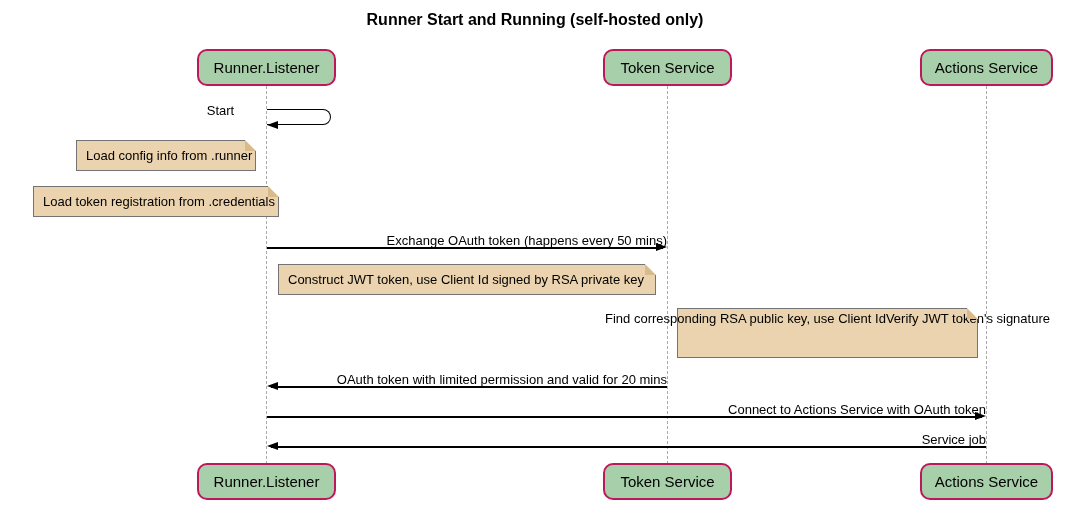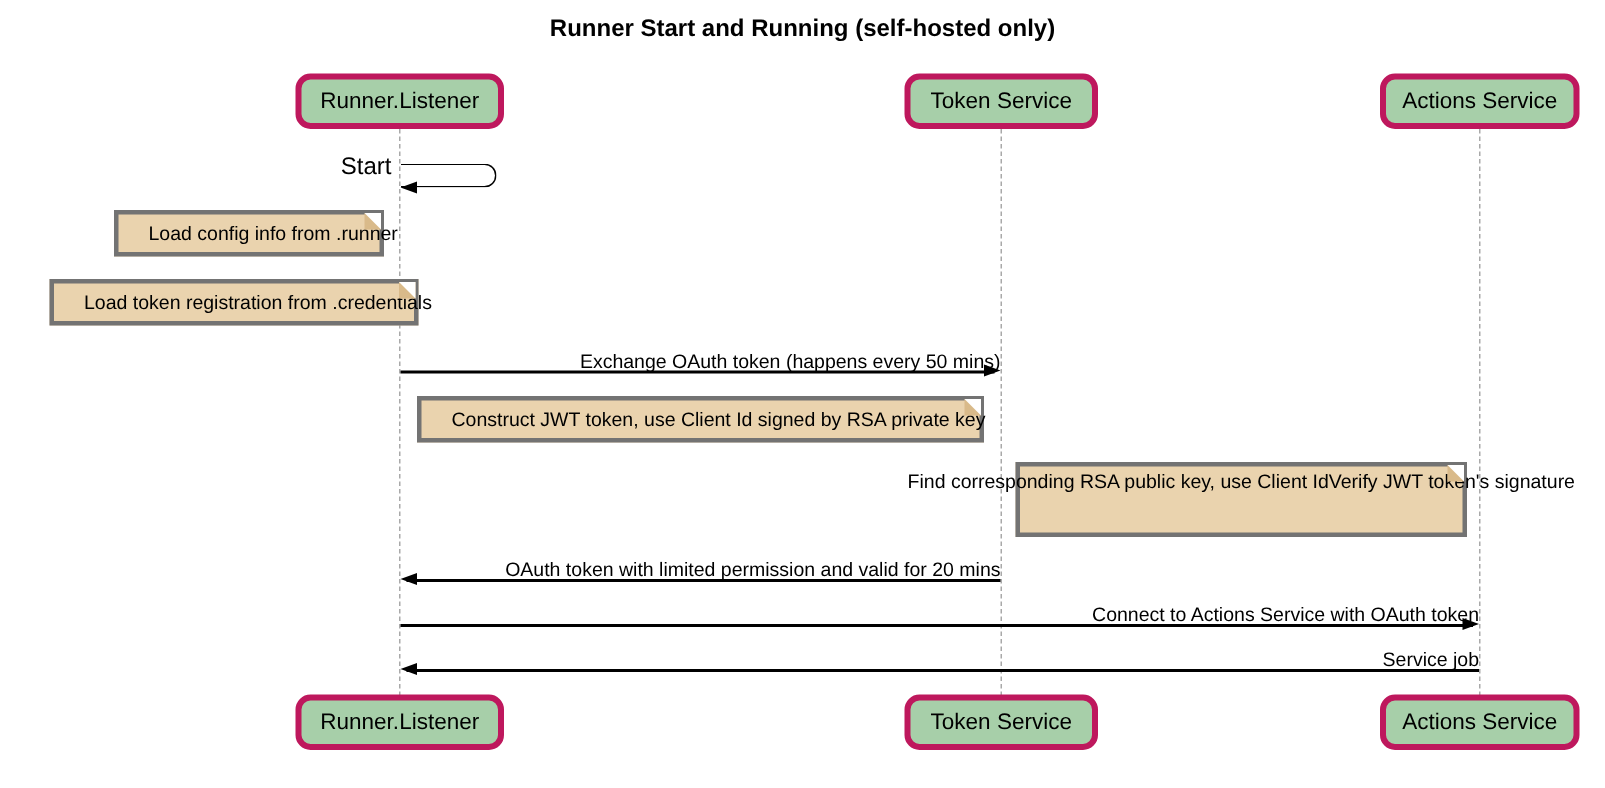--- a/index.html
+++ b/index.html
@@ -23,38 +23,38 @@
     position: absolute;
     top: 86px;
     height: 378px;
     width: 0;
     border-left: 1px dashed #a9a9a9;
   }
   .participant {
     position: absolute;
     height: 37px;
     background: #a7cfa9;
-    border: 4px solid #be185d;
+    border: 2px solid #be185d;
     border-radius: 10px;
     display: flex;
     align-items: center;
     justify-content: center;
     font-size: 15px;
     white-space: nowrap;
     box-sizing: border-box;
   }
   .note {
     position: absolute;
     background: #ead3ae;
-    border: 3px solid #737373;
+    border: 1px solid #737373;
     box-sizing: border-box;
     font-size: 13px;
     display: flex;
     align-items: center;
-    padding: 0 20px;
+    padding: 0 9px;
     white-space: nowrap;
   }
   .note::after {
     content: "";
     position: absolute;
     top: -1px; right: -1px;
     width: 0; height: 0;
     border-style: solid;
     border-width: 0 11px 11px 0;
     border-color: #ffffff #ffffff #d9ba8a #d9ba8a;
@@ -96,22 +96,22 @@
     width: 64px; height: 16px;
     border: 1.5px solid #000;
     border-left: none;
     border-radius: 0 10px 10px 0;
     box-sizing: border-box;
   }
   .selfloop-label {
     position: absolute;
     left: 180px; top: 103px;
     width: 81px;
-    text-align: right;
-    font-size: 16px;
+    text-align: center;
+    font-size: 13px;
     white-space: nowrap;
   }
 </style>
 </head>
 <body>
 
 <div id="canvas">
 
   <div class="title">Runner Start and Running (self-hosted only)</div>
 

